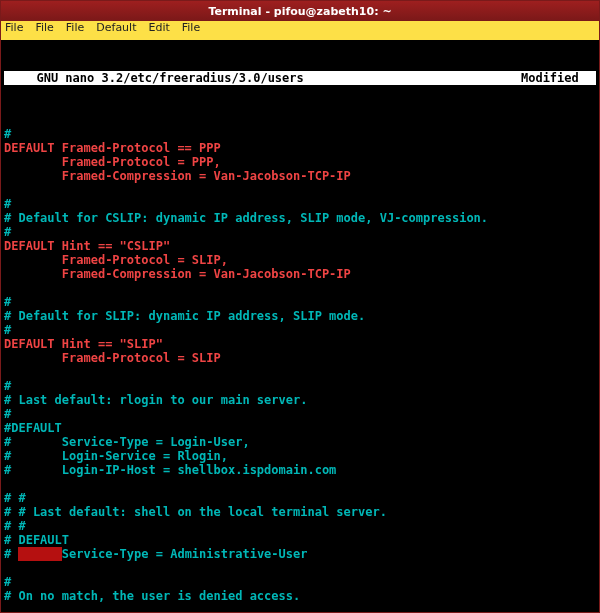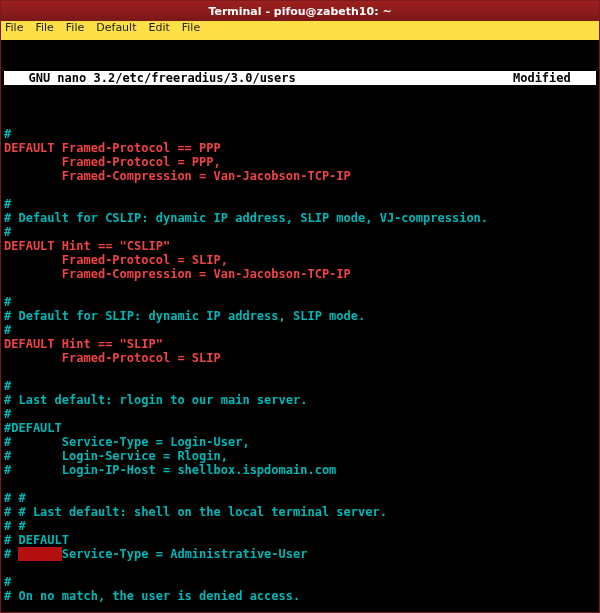--- a/index.html
+++ b/index.html
@@ -57,23 +57,23 @@
     font-weight: bold;
   }
   .statusbar {
     background: #fff;
     color: #000;
     display: flex;
     height: 14px;
     line-height: 14px;
     font-weight: bold;
   }
-  .sb-left { padding-left: 10px; }
+  .sb-left { padding-left: 18px; }
   .sb-center { flex: 1; text-align: left; }
-  .sb-right { padding-right: 18px; }
+  .sb-right { padding-right: 10px; }
   .cyan { color: #00b7b7; }
   .white { color: #ef4444; }
   .redbg { background: #b51010; color: #b51010; }
   .line { min-height: 14px; }
 </style>
 </head>
 <body>
 
 <div class="window">
 

